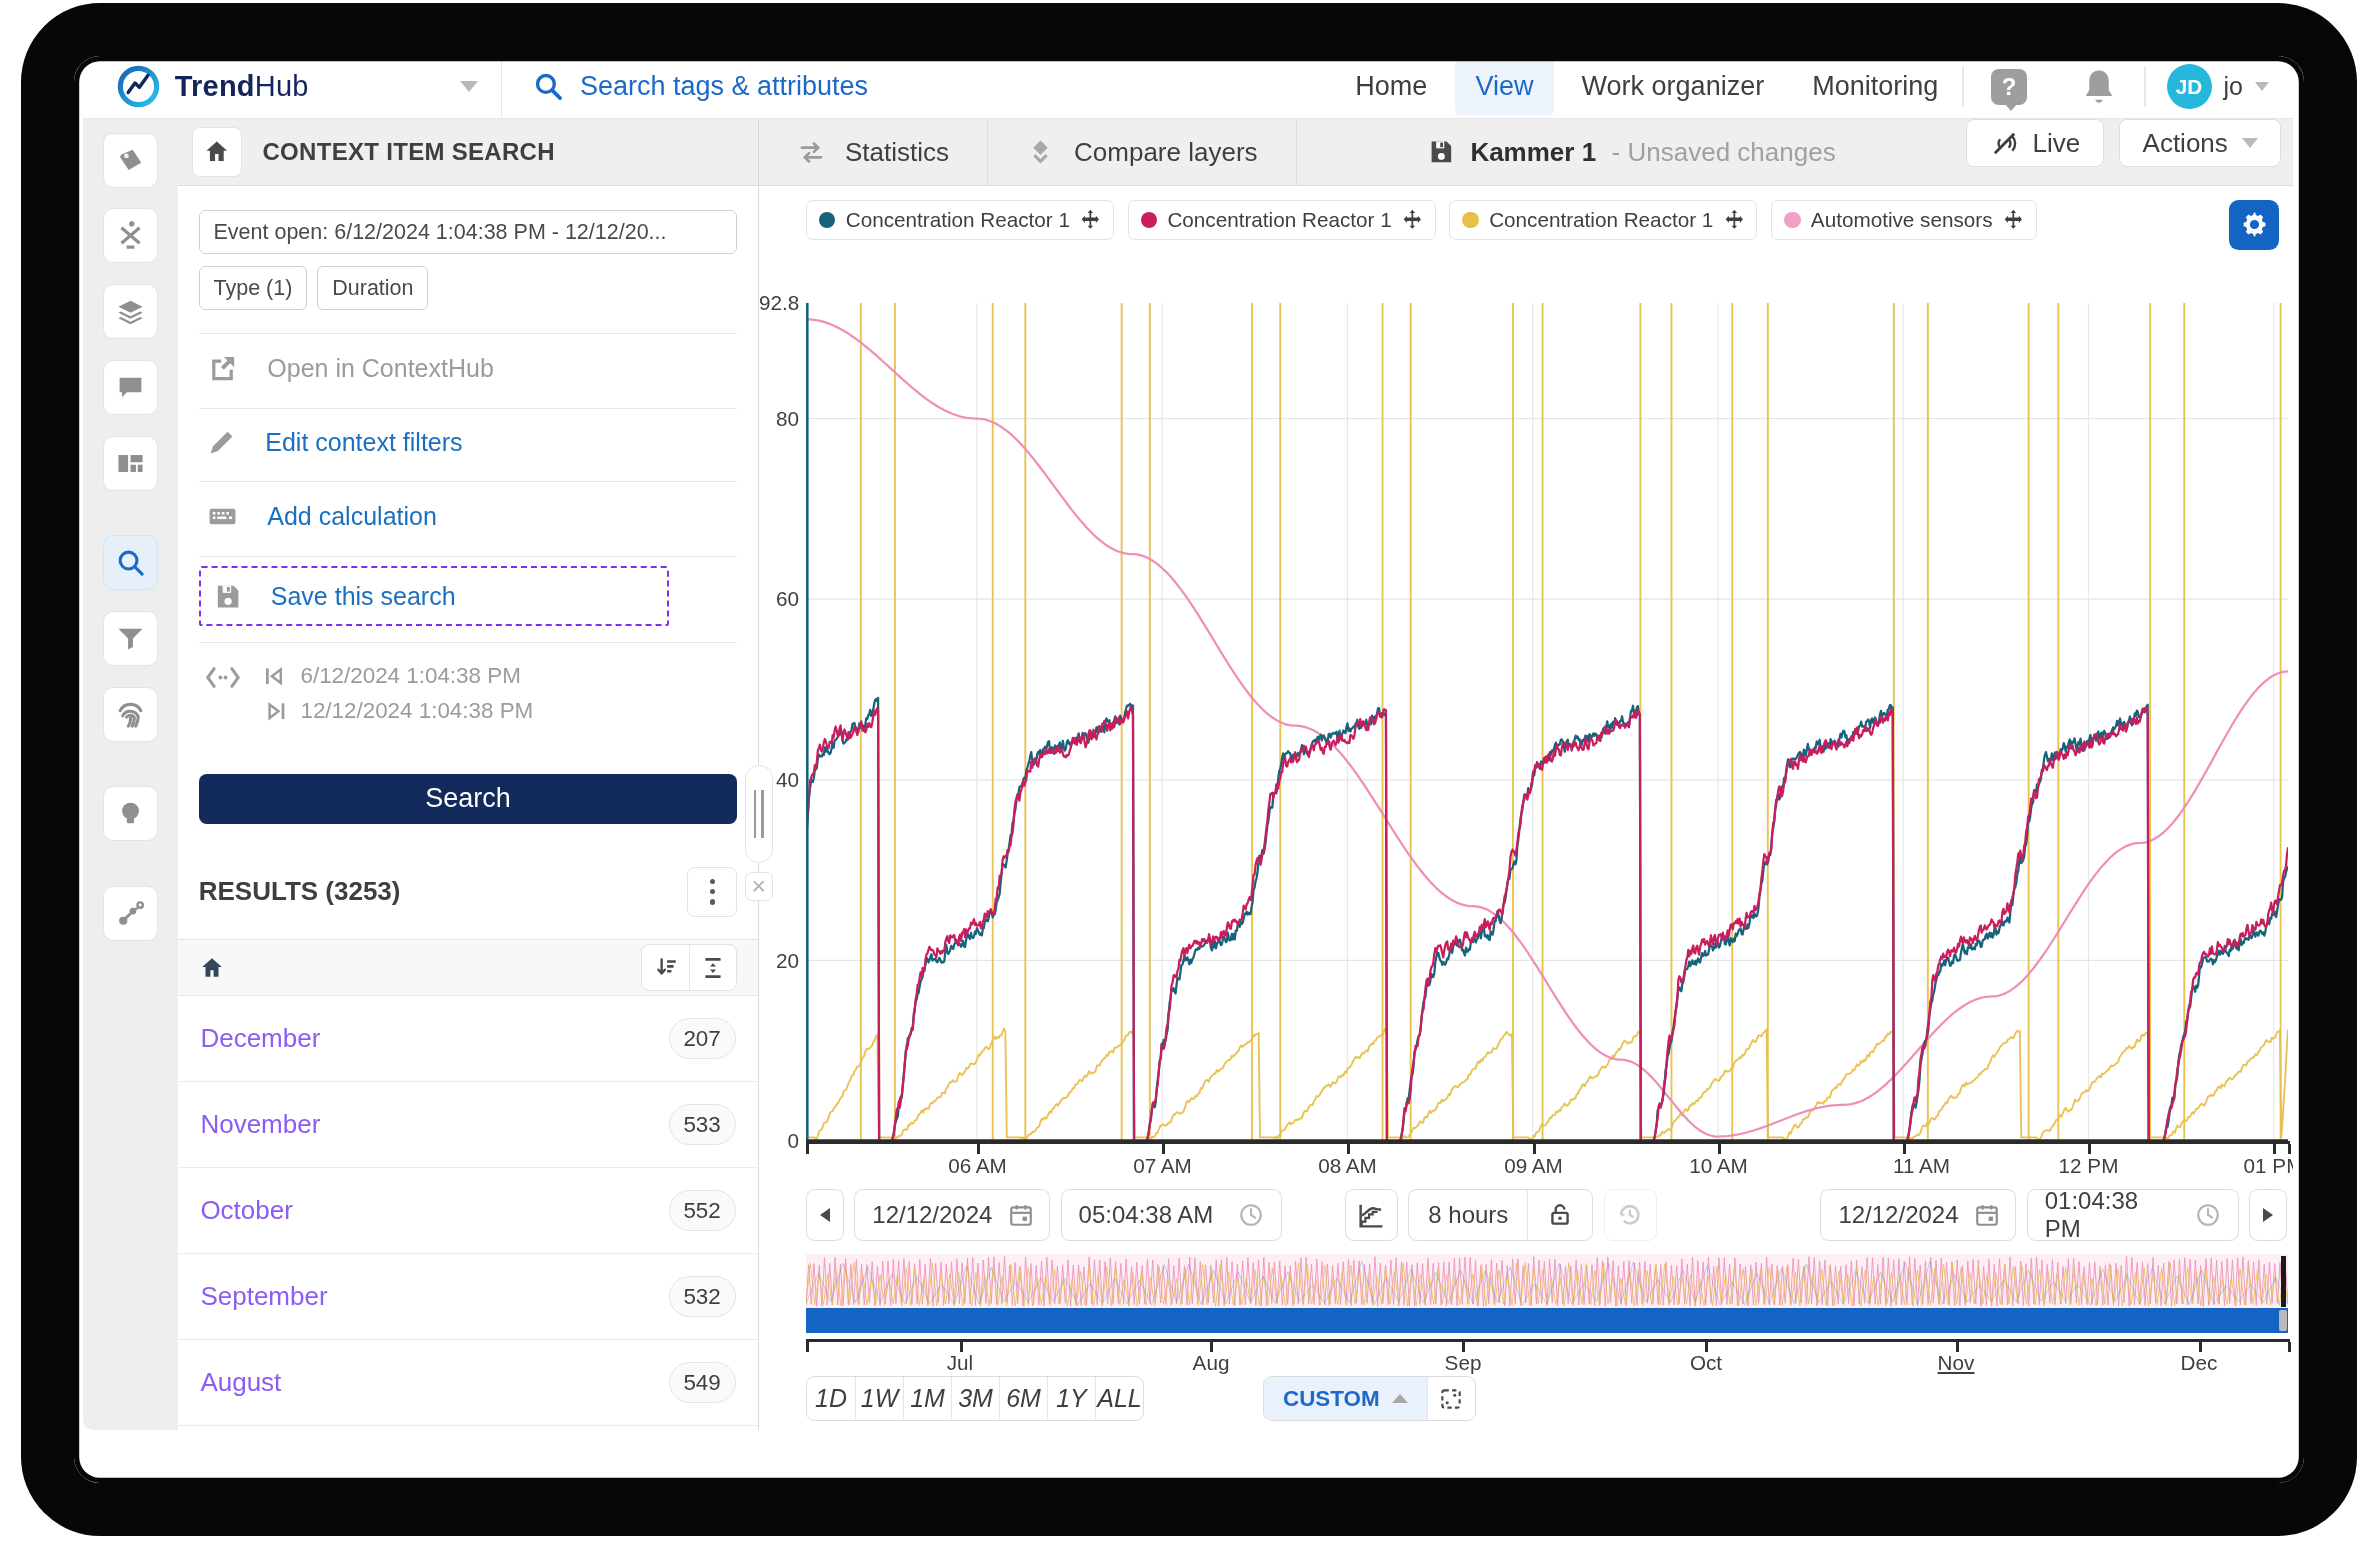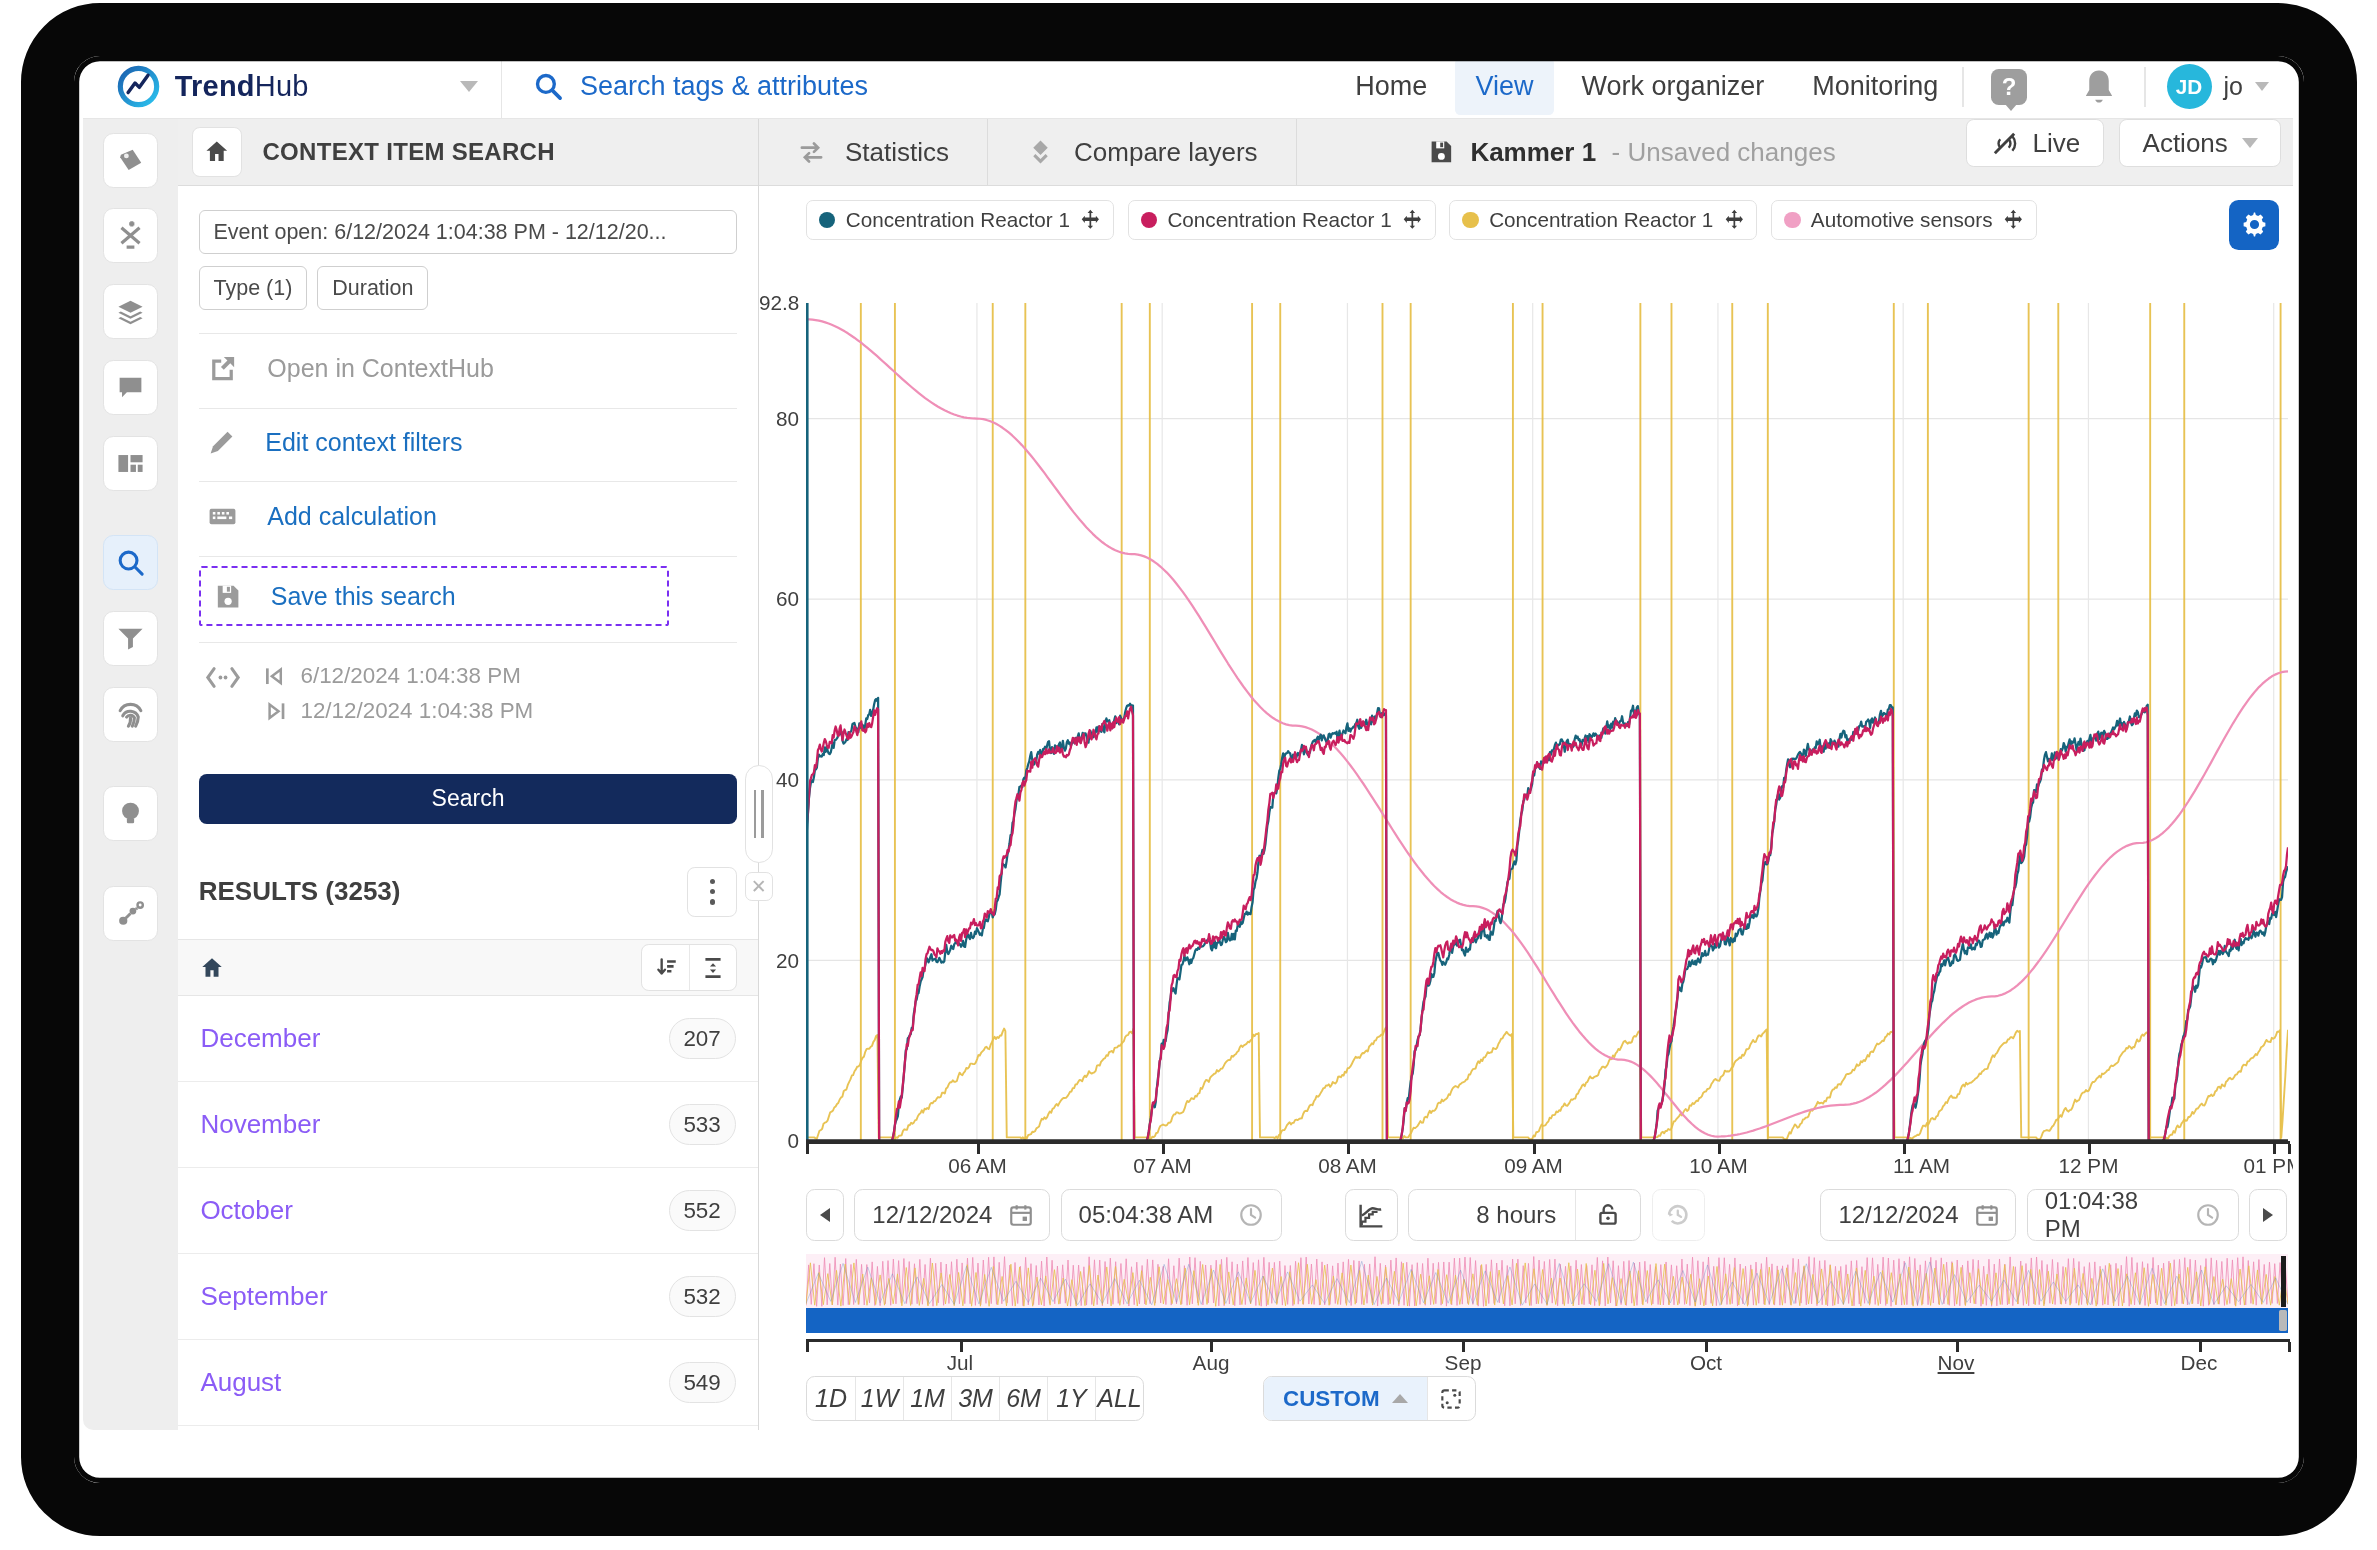--- a/index.html
+++ b/index.html
@@ -74,21 +74,21 @@
   .chip-row { display:flex; gap:10.3px; margin-top:12px; }
   .p-sep { border-top:1.7px solid #e8e8e8; margin-top:22.4px; }
   .p-link { display:flex; align-items:center; gap:29px; padding:19px 8.6px; font-size:25px; cursor:pointer; }
   .p-link .lbl-blue { color:#1a6fc0; }
   .p-link .lbl-gray { color:#9b9b9b; }
   .save-wrap { border:2.6px dashed #7a2ff1; border-radius:2.6px; width:470px; margin-top:8.6px; padding:3.4px 6.9px; }
   .range { display:flex; gap:22.4px; padding:20.7px 5.2px 8.6px 5.2px; color:#9b9b9b; font-size:22.4px; }
   .range-rows { display:flex; flex-direction:column; gap:8.6px; }
   .range-row { display:flex; align-items:center; gap:13.8px; }
   .search-btn { margin-top:41px; width:100%; height:50px; background:#132a5c; border:none; border-radius:7.8px;
-    color:#fff; font-size:23px; cursor:pointer; font-family:inherit; }
+    color:#fff; font-size:27px; cursor:pointer; font-family:inherit; }
   .results-head { display:flex; align-items:center; justify-content:space-between; margin-top:43px; }
   .results-title { font-size:26px; font-weight:bold; color:#3f3f3f; }
   .kebab-btn { width:50px; height:50px; border:1.7px solid #e2e2e2; border-radius:7.8px; background:#fff;
     display:flex; align-items:center; justify-content:center; cursor:pointer; }
   .kebab { display:flex; flex-direction:column; gap:5.2px; }
   .kebab i { width:5.2px; height:5.2px; background:#5a5a5a; border-radius:50%; }
   .results-toolbar { margin:22.4px -20.7px 0 -20.7px; background:#f8f8f8; border-top:1.7px solid #e6e6e6;
     border-bottom:1.7px solid #e6e6e6; height:57px; display:flex; align-items:center;
     justify-content:space-between; padding:0 20.7px; }
   .tb-group { display:flex; border:1.7px solid #e2e2e2; border-radius:7.8px; overflow:hidden; background:#fff; }
@@ -144,21 +144,21 @@
   .ctrl-left { position:absolute; left:47px; display:flex; gap:10.3px; }
   .ctrl-mid { position:absolute; left:586px; display:flex; gap:10.3px; }
   .ctrl-right { position:absolute; right:6px; display:flex; gap:10.3px; }
   .fld { height:52px; background:#fff; border:1.7px solid #dbdbdb; border-radius:8.6px; display:flex;
     align-items:center; justify-content:space-between; gap:15.5px; padding:0 17px; font-size:24px; color:#3f3f3f; cursor:pointer; }
   .fld .ic { display:flex; align-items:center; }
   .nav-arrow { width:38px; height:52px; background:#fff; border:1.7px solid #dbdbdb; border-radius:8.6px;
     display:flex; align-items:center; justify-content:center; color:#4a4a4a; cursor:pointer; }
   .arrow-l { width:0;height:0;border-top:7.8px solid transparent;border-bottom:7.8px solid transparent;border-right:10.3px solid #4a4a4a; }
   .arrow-r { width:0;height:0;border-top:7.8px solid transparent;border-bottom:7.8px solid transparent;border-left:10.3px solid #4a4a4a; }
-  .seg { display:flex; border:1.7px solid #dbdbdb; border-radius:8.6px; overflow:hidden; background:#fff; height:52px;padding-left:48px; }
+  .seg { display:flex; border:1.7px solid #dbdbdb; border-radius:8.6px; overflow:hidden; background:#fff; height:52px; }
   .seg .seg-it { display:flex; align-items:center; justify-content:center; padding:0 19px; font-size:24px; color:#3f3f3f; cursor:pointer; }
   .seg .seg-it + .seg-it { border-left:1.7px solid #e6e6e6; }
   .icon-btn60 { width:53px; height:52px; background:#fff; border:1.7px solid #dbdbdb; border-radius:8.6px;
     display:flex; align-items:center; justify-content:center; cursor:pointer; }
   .disabled { opacity:.45; }
 
   .overview { position:absolute; left:47px; top:1068px; width:1482px; height:79px; }
   .ov-pattern { position:relative; width:100%; height:54px; background:#fdeff6; overflow:hidden; }
   .ov-bar { position:relative; width:100%; height:25px; background:#1464c4; }
   .ov-handle { position:absolute; right:1.7px; top:1.7px; width:5.2px; height:51px; background:#1b1b1b; }

